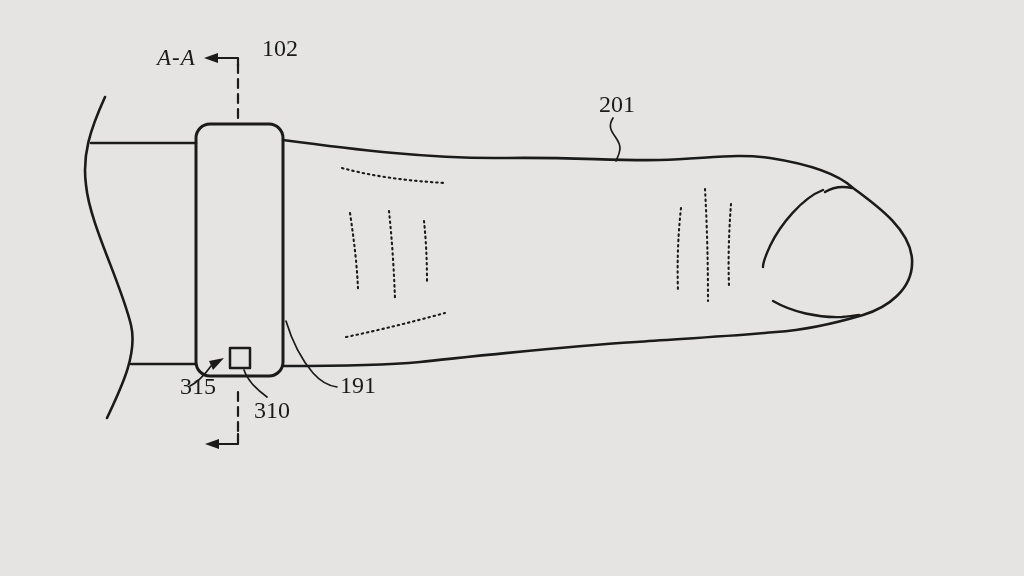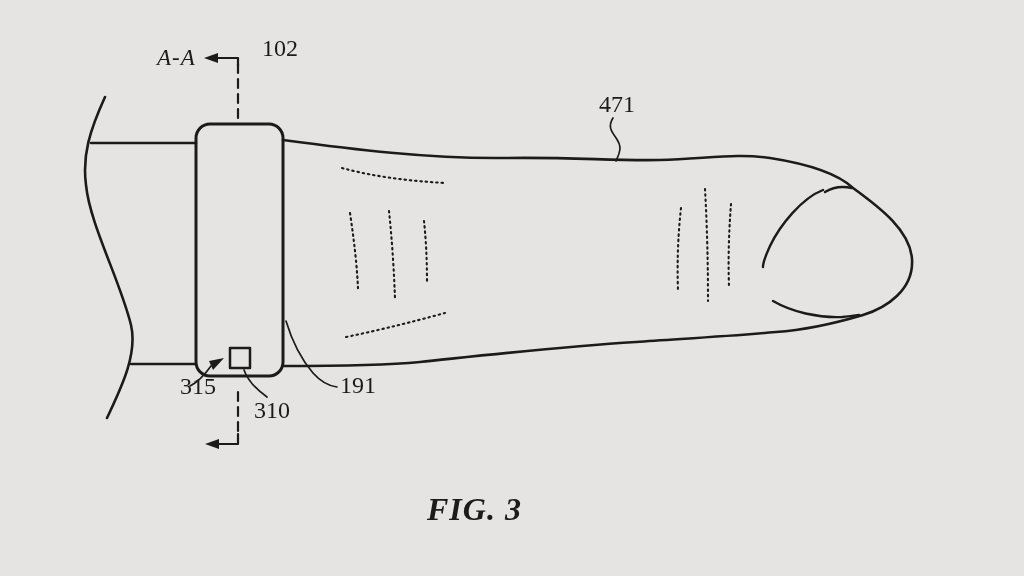--- a/index.html
+++ b/index.html
@@ -83,23 +83,22 @@
     <path stroke-width="1.7" d="M286,321 C292,341 301,359 313,373 C321,382 329,386 337,387"></path>
     <path stroke-width="1.7" d="M244,370 C248,381 257,390 267,397"></path>
     <path stroke-width="1.7" d="M190,386 C200,381 206,373 211,366"></path>
     <path fill="#1b1b1b" stroke="none" d="M224,358 L213,370 L209,361 Z"></path>
   </svg>
 
   <div class="ref ref-italic" style="left:157px; top:46px;">A-A</div>
 
   <div class="ref" style="left:262px; top:36px;">102</div>
 
-  <div class="ref" style="left:599px; top:92px;">471</div>
+  <div class="ref" style="left:599px; top:92px;">201</div>
 
   <div class="ref" style="left:148px; top:374px;margin-left:32px;">315</div>
 
   <div class="ref" style="left:254px; top:398px;">310</div>
 
   <div class="ref" style="left:340px; top:373px;">191</div>
 
-  <div class="fig-caption" style="left:427px; top:493px;">FIG. 3</div>
 
 </div>
 
 </body></html>

